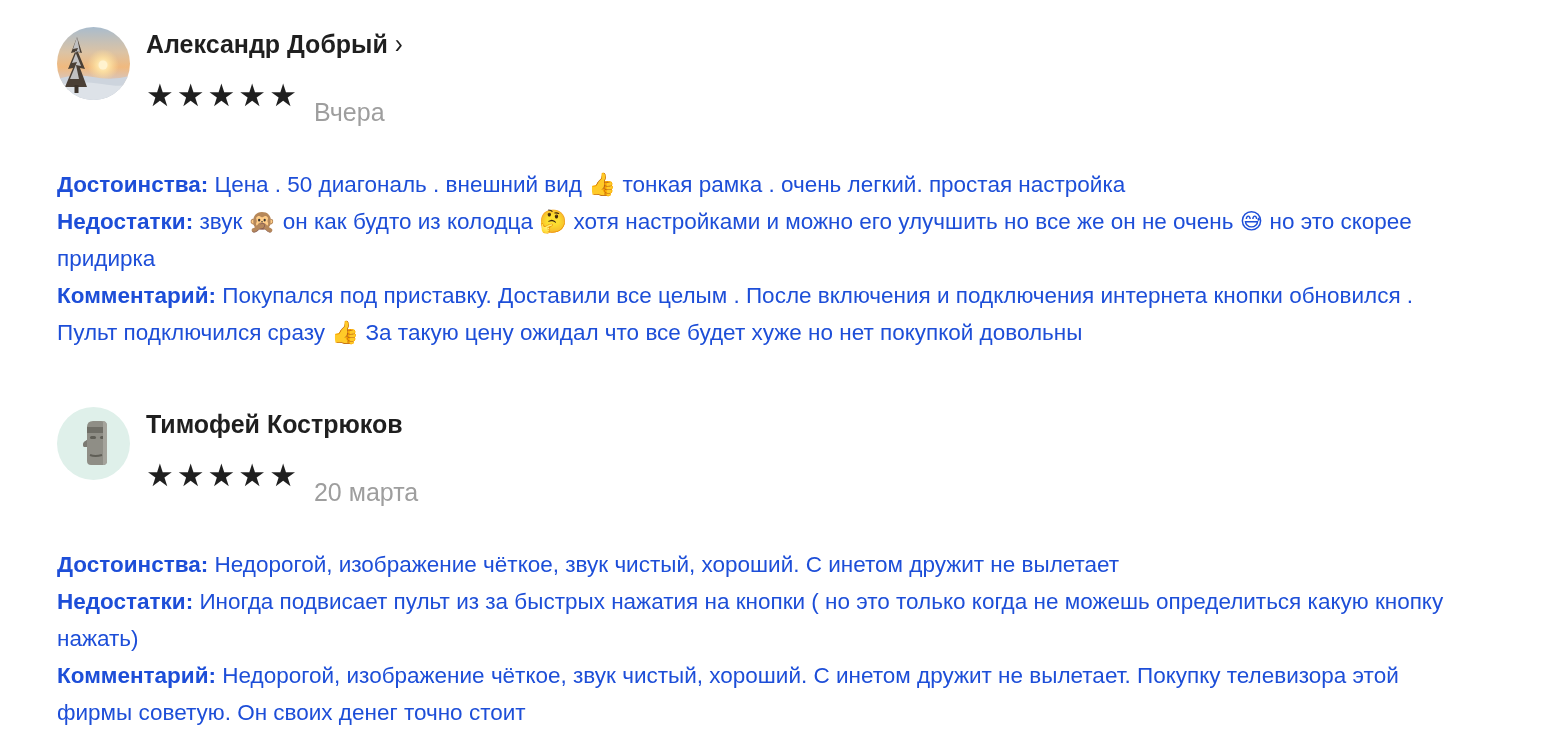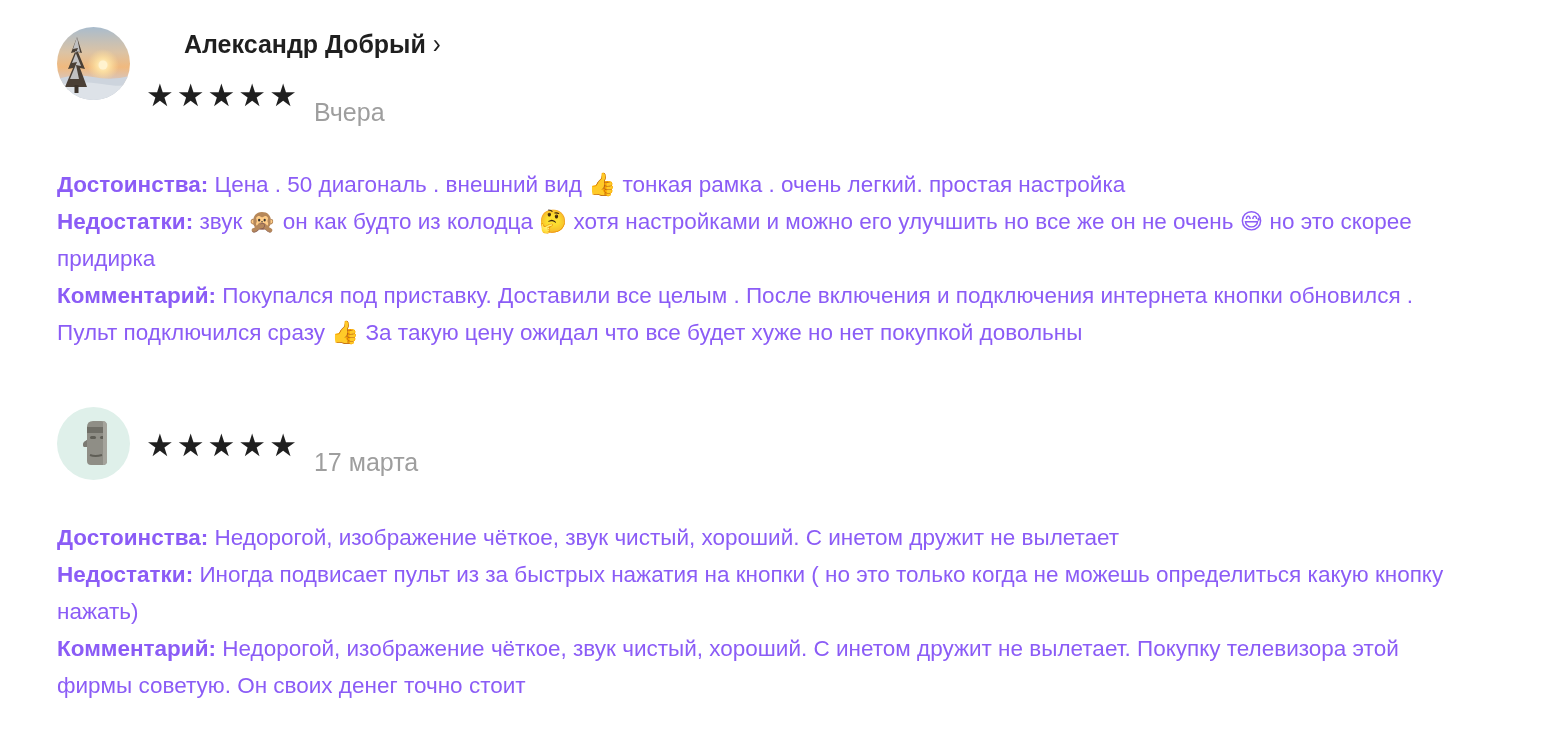--- a/index.html
+++ b/index.html
@@ -32,21 +32,20 @@
   .avatar svg { display: block; width: 100%; height: 100%; }
   .header-text { padding-top: 2px; }
   .author-row {
     display: flex;
     align-items: flex-start;
     font-size: 25px;
     font-weight: 700;
     line-height: 30px;
     color: #1f1f1f;
     cursor: pointer;
-    margin-left: 38px;
   }
   .chevron {
     font-weight: 400;
     font-size: 24px;
     margin-left: 7px;
     color: #1f1f1f;
     transform: scaleY(1.15);
   }
   .stars-row {
     display: flex;
@@ -64,21 +63,21 @@
   .date {
     font-size: 25px;
     color: #9e9e9e;
     margin-top: 36px;
   }
   .review-body {
     margin-top: 39px;
     font-size: 22.5px;
     line-height: 37px;
     max-width: 1400px;
-    color: #8b5cf6;
+    color: #1d4ed8;
   }
   .review-body b { font-weight: 700; }
 </style>
 </head>
 <body>
 
 <div class="page">
 
   <article class="review">
     <div class="review-header">
@@ -134,23 +133,26 @@
           <path d="M30 20 Q30 14 36 14 L44 14 Q50 14 50 19 L50 54 Q50 58 46 58 L34 58 Q30 58 30 54 L30 40 L27 40 Q25 38 27 35 L30 33 Z" fill="#8f8e86"></path>
           <path d="M30 20 L50 20 L50 26 L30 26 Z" fill="#6f6e66"></path>
           <path d="M30 33 L27 35 Q25 38 27 40 L30 40 Z" fill="#7b7a72"></path>
           <rect x="33" y="29" width="6" height="3" rx="1.5" fill="#5f5e56"></rect>
           <rect x="43" y="29" width="5" height="3" rx="1.5" fill="#5f5e56"></rect>
           <path d="M33 48 Q38 50 45 48" stroke="#5f5e56" stroke-width="2" fill="none"></path>
           <path d="M46 14 Q50 14 50 19 L50 54 Q50 58 46 58 Z" fill="#a5a49c"></path>
         </svg>
       </div>
       <div class="header-text">
+        <div class="author-row">
+          <span>Тимофей Кострюков</span>
+        </div>
         <div class="stars-row">
           <span class="stars">★★★★★</span>
-          <span class="date">17 марта</span>
+          <span class="date">20 марта</span>
         </div>
       </div>
     </div>
     <div class="review-body">
       <b>Достоинства:</b><span> Недорогой, изображение чёткое, звук чистый, хороший. С инетом дружит не вылетает</span><br>
       <b>Недостатки:</b><span> Иногда подвисает пульт из за быстрых нажатия на кнопки ( но это только когда не можешь определиться какую кнопку нажать)</span><br>
       <b>Комментарий:</b><span> Недорогой, изображение чёткое, звук чистый, хороший. С инетом дружит не вылетает. Покупку телевизора этой фирмы советую. Он своих денег точно стоит</span>
     </div>
   </article>
 

